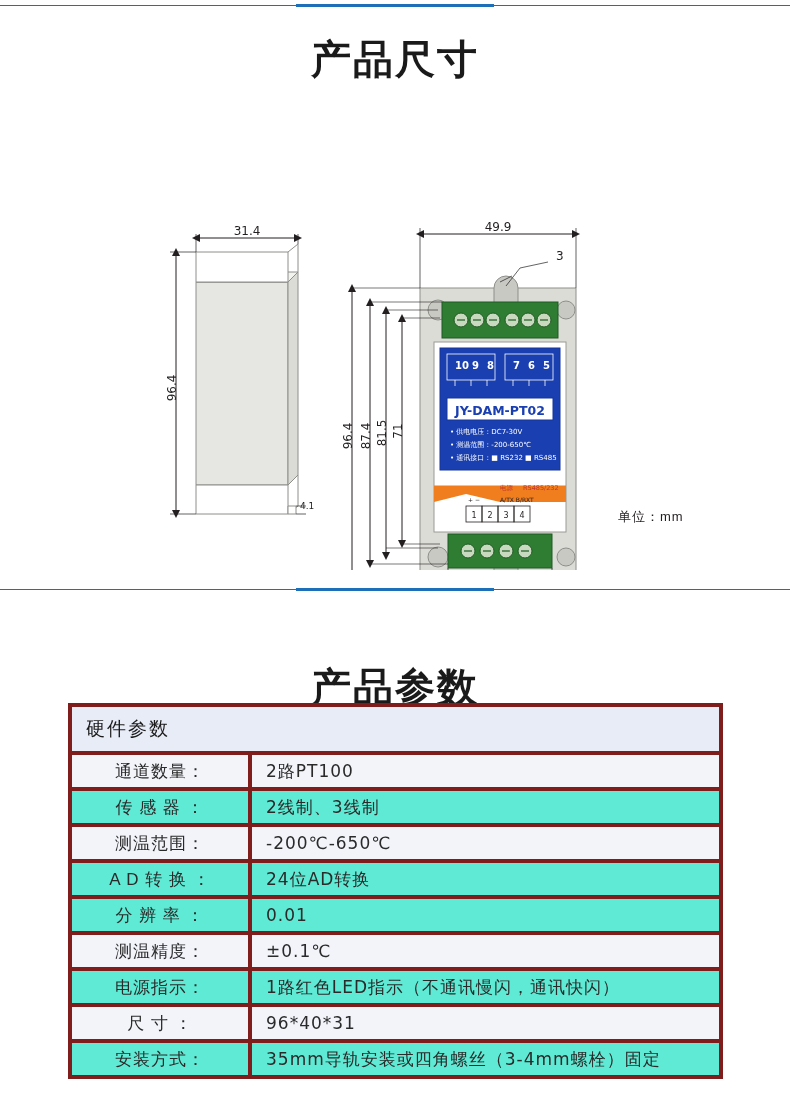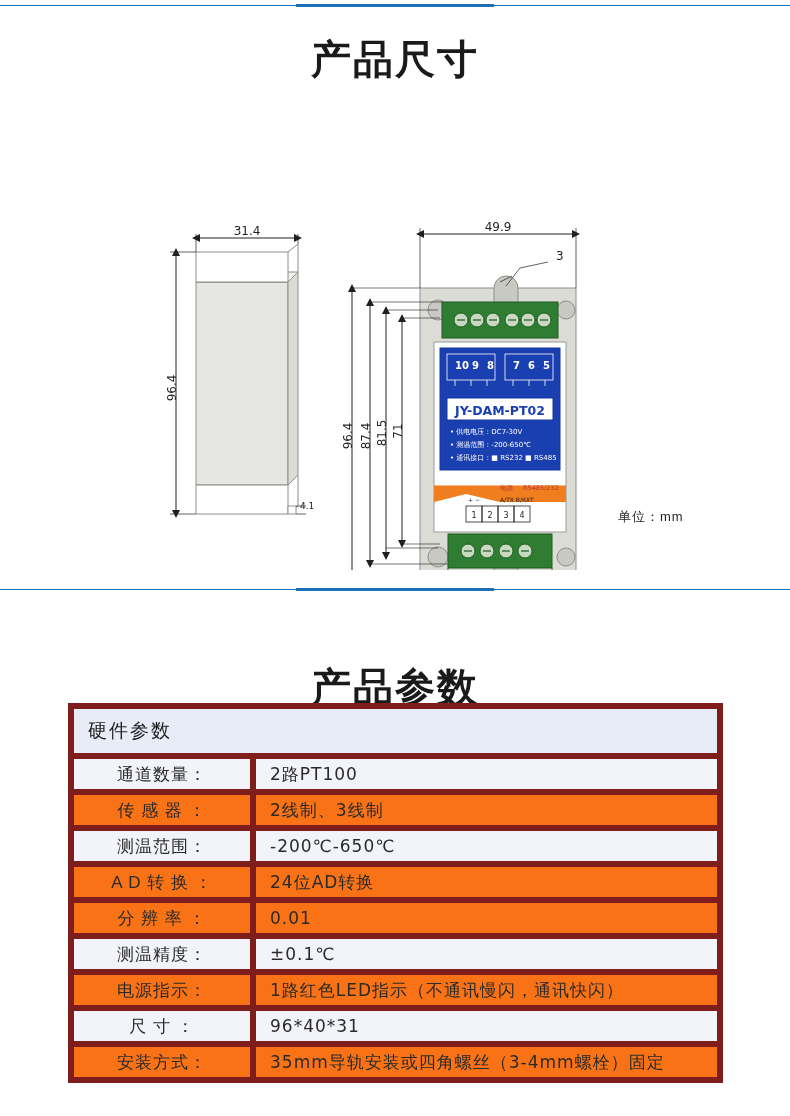--- a/index.html
+++ b/index.html
@@ -75,35 +75,35 @@
   #param-table {
     position: absolute;
     left: 68px;
     top: 703px;
     width: 655px;
     border-collapse: collapse;
     font-size: 17px;
   }
   #param-table tr { height: 36px; }
   #param-table td {
-    border: 6px solid #7f1d1d;
+    border: 4px solid #7f1d1d;
     padding: 0 14px;
     color: #2a2a2a;
     letter-spacing: 0.5px;
   }
   #param-table .hdr-row td {
     background: #e8ecf7;
     font-size: 19px;
     font-weight: normal;
     color: #1a1a1a;
     height: 44px;
     letter-spacing: 2px;
   }
   #param-table tr.band td { background: #f2f4fa; }
-  #param-table tr.plain td { background: #f97316; }
+  #param-table tr.plain td { background: #5eead4; }
   #param-table td.k {
     width: 148px;
     text-align: center;
     letter-spacing: 1px;
   }
   #param-table td.v {
     letter-spacing: 1px;
     font-family: "DejaVu Sans", "Liberation Sans", sans-serif;
   }
 </style>

